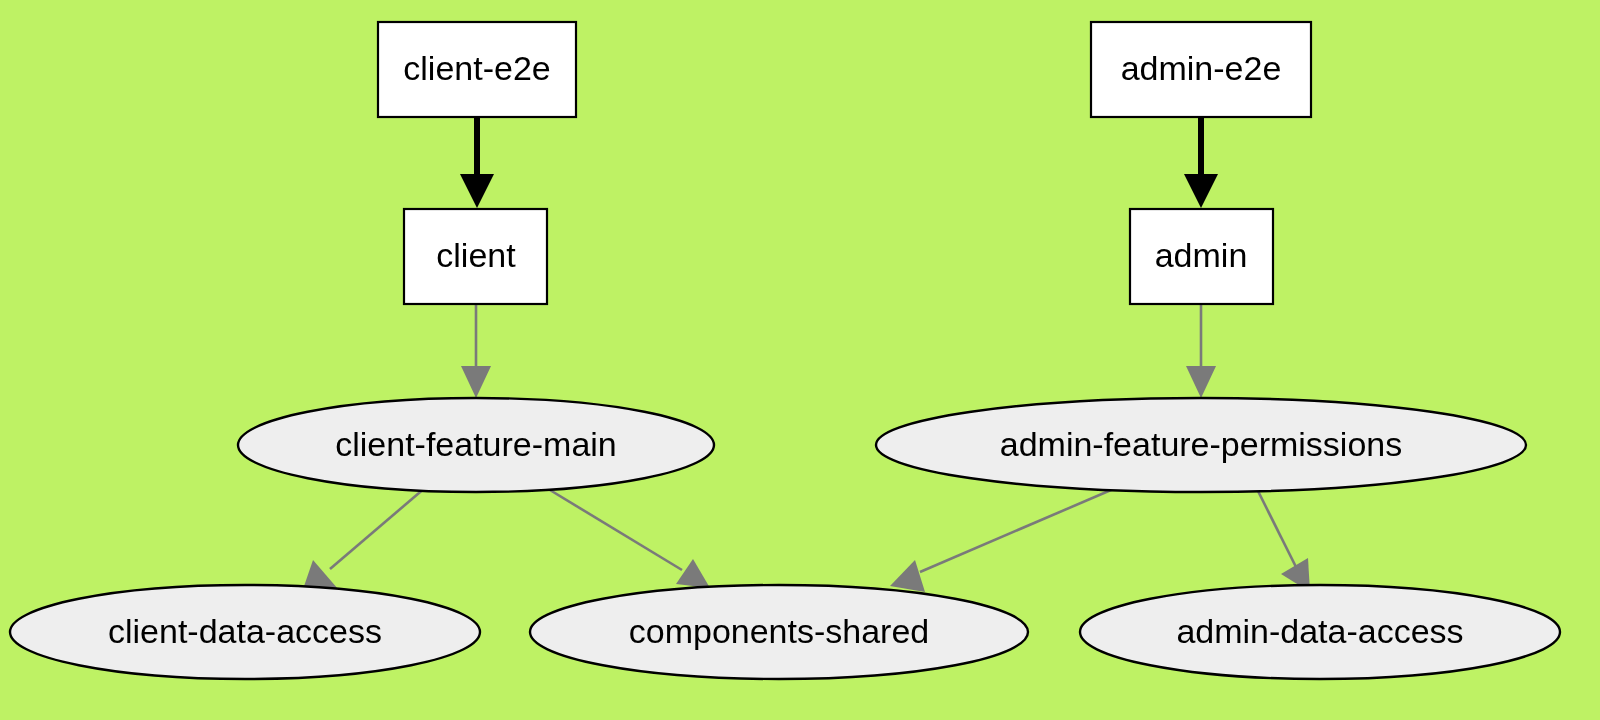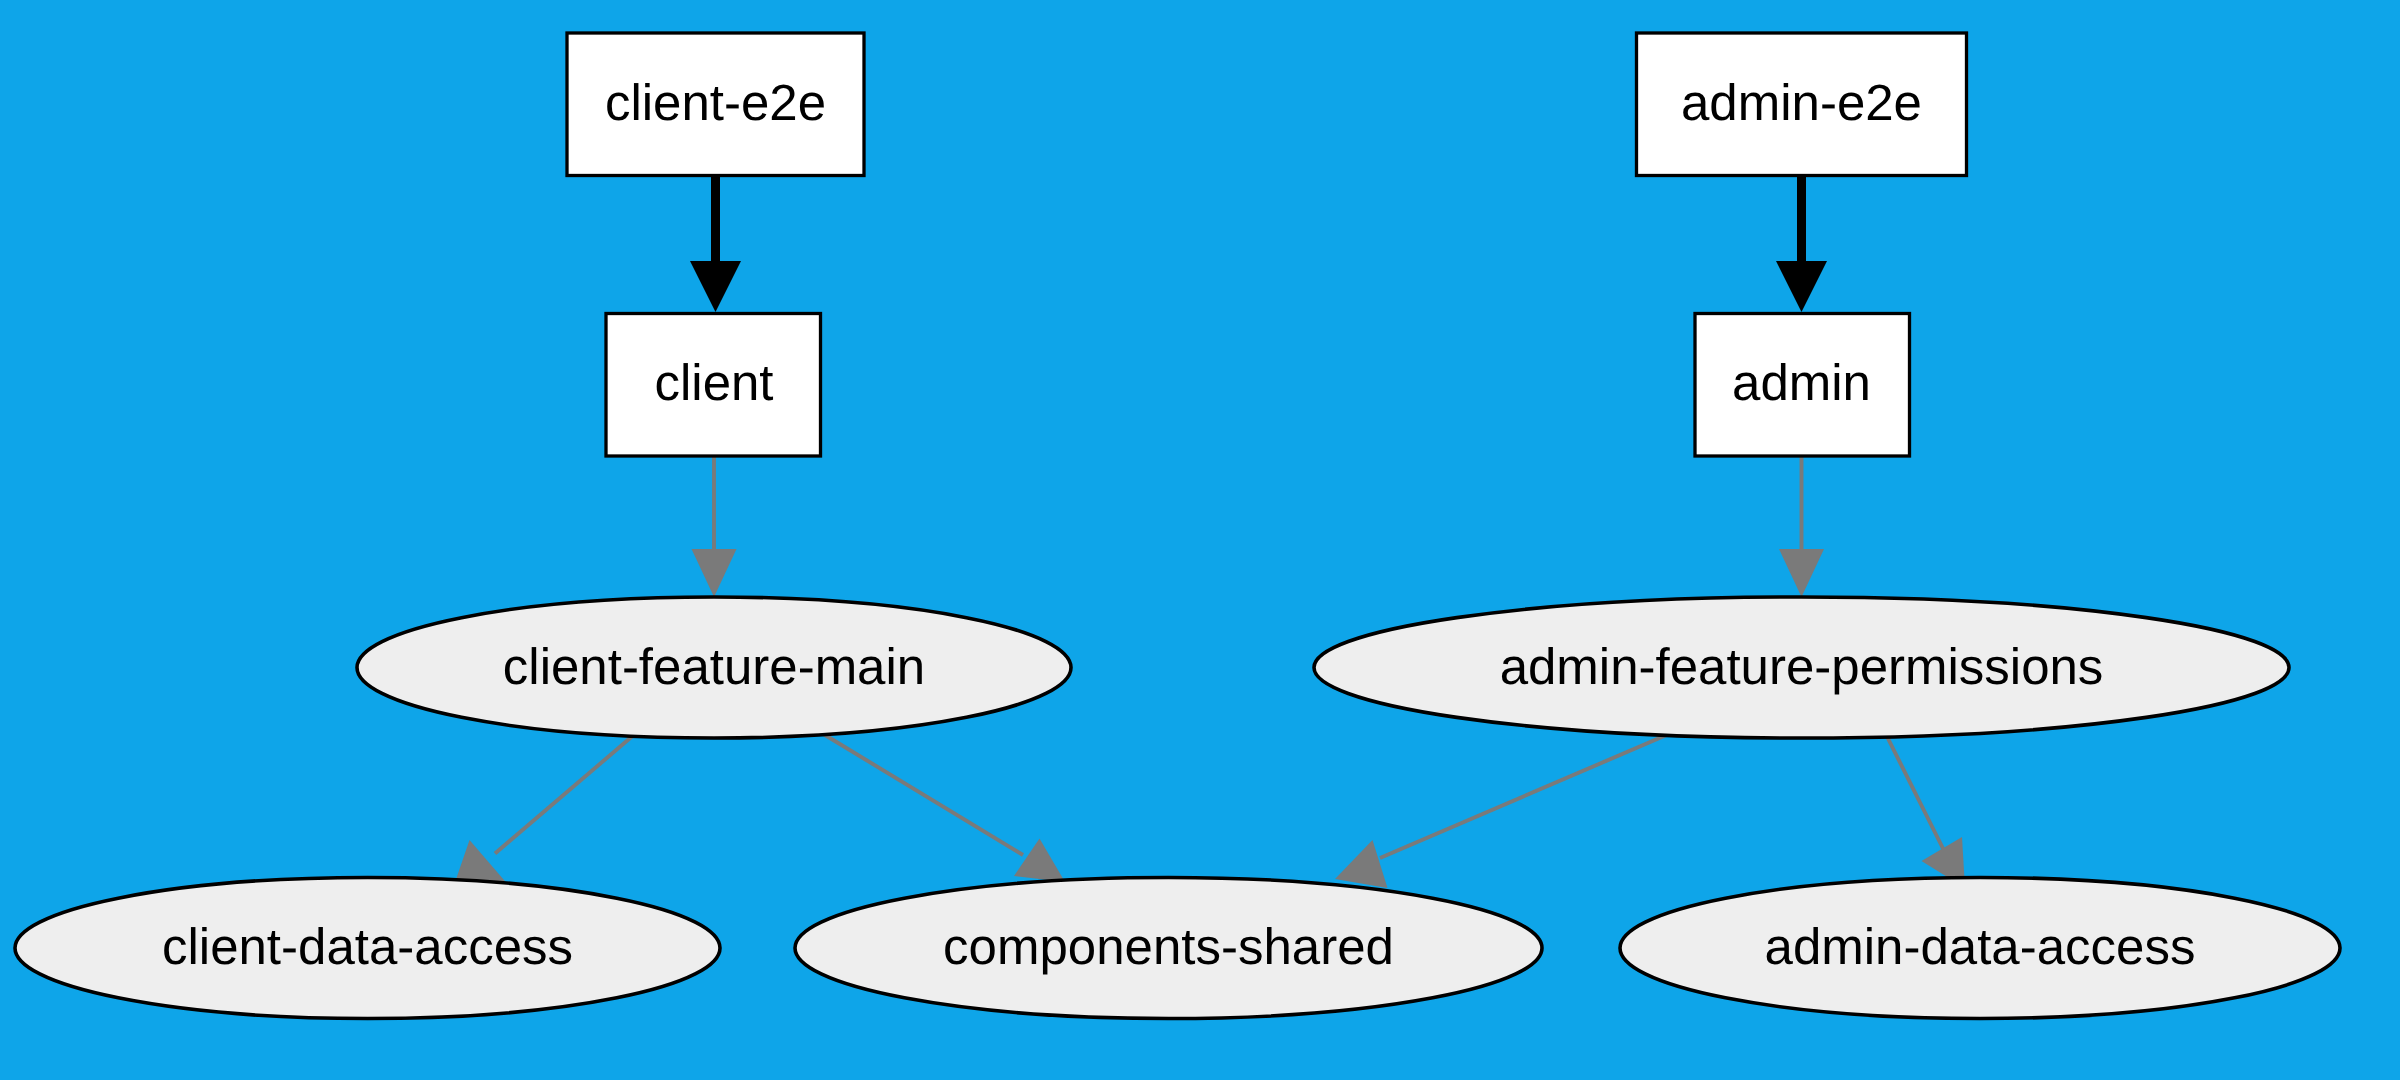--- a/index.html
+++ b/index.html
@@ -10,21 +10,21 @@
   body {
     width: 1600px;
     height: 720px;
     overflow: hidden;
     font-family: "Liberation Sans", sans-serif;
   }
   #graph-canvas {
     position: relative;
     width: 1600px;
     height: 720px;
-    background: #0ea5e9;
+    background: #bef264;
   }
   svg.graph-svg {
     position: absolute;
     top: 0;
     left: 0;
     width: 1600px;
     height: 720px;
     display: block;
   }
   .node-box-shape {

